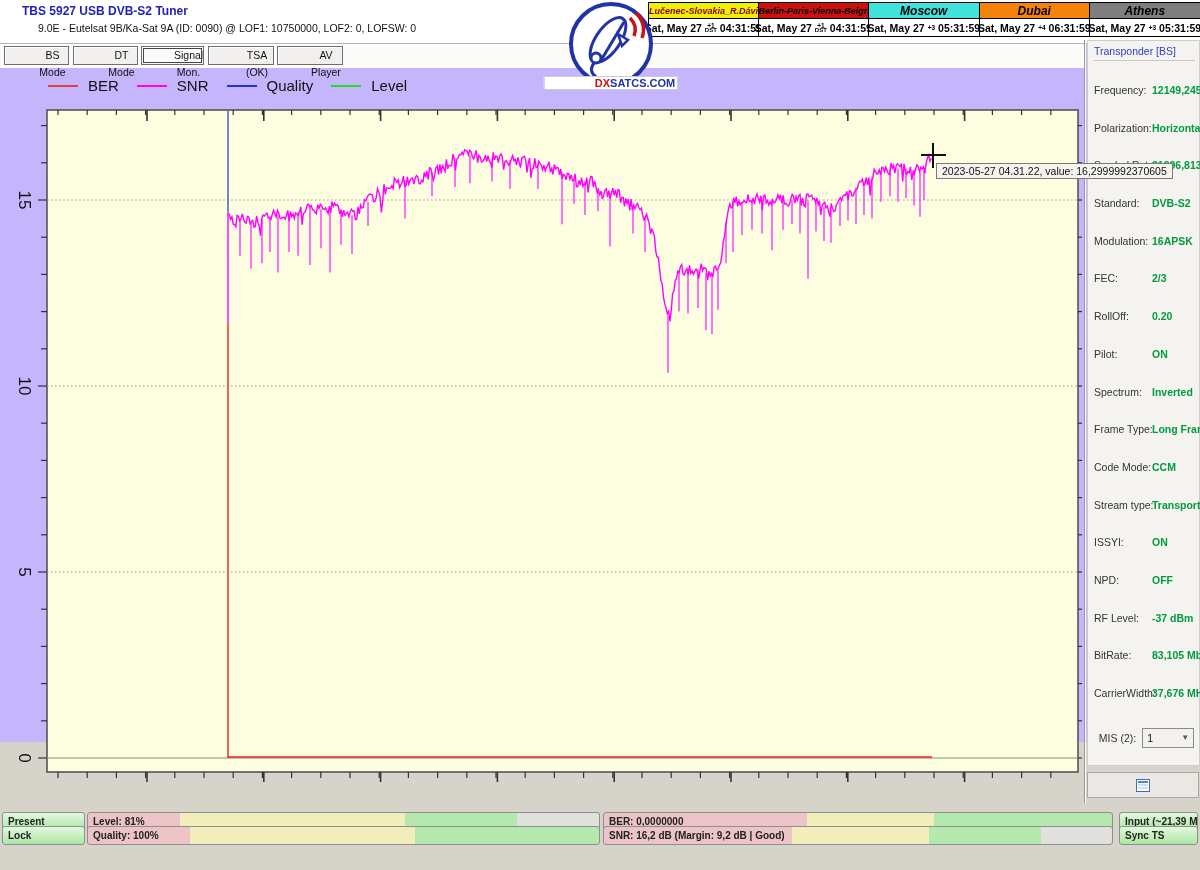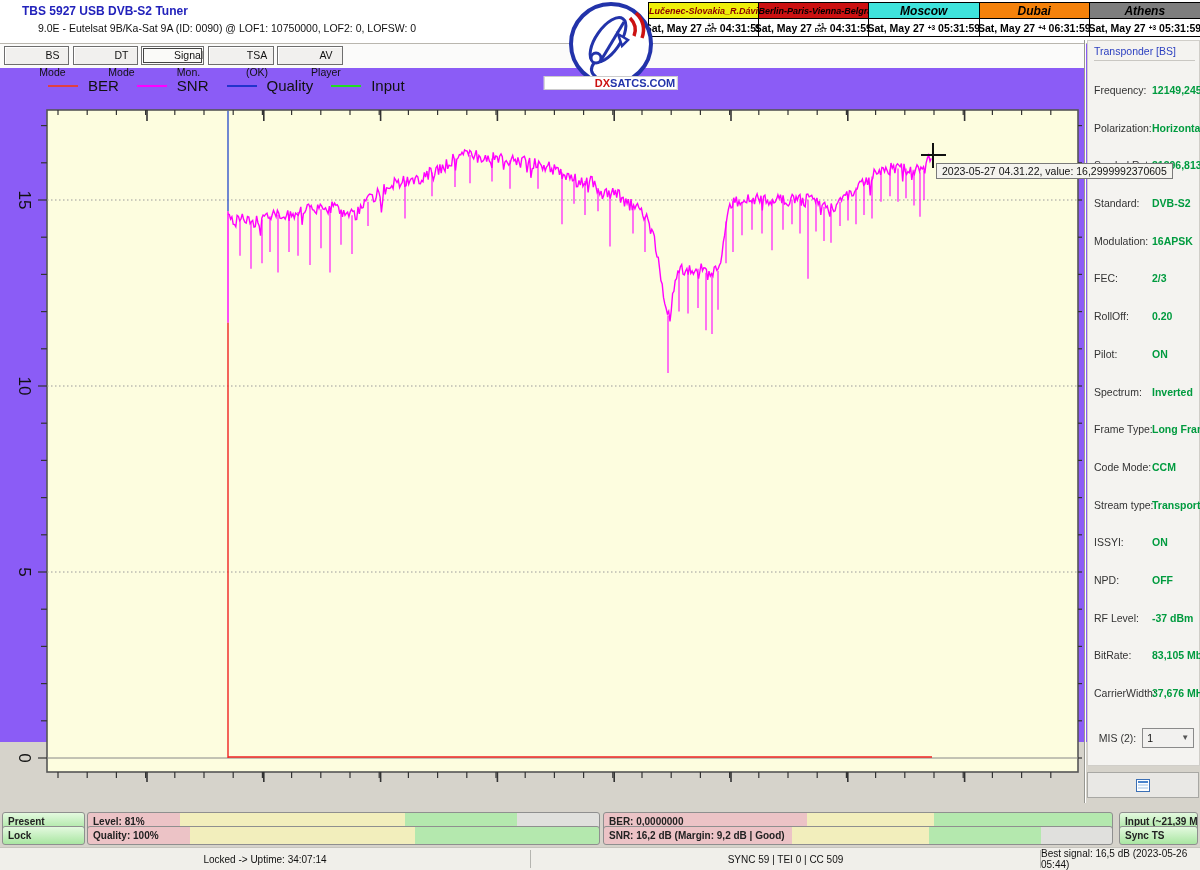--- a/index.html
+++ b/index.html
@@ -1,18 +1,18 @@
 <!DOCTYPE html>
 <html><head>
 <meta charset="utf-8">
 <style>
   * { margin:0; padding:0; box-sizing:border-box; }
   html,body { width:1200px; height:870px; overflow:hidden; }
   body { font-family:"Liberation Sans", sans-serif; background:#d6d3cb; position:relative; }
-  #app { position:absolute; inset:0; width:1200px; height:742px; background:#8b5cf6; }
+  #app { position:absolute; inset:0; width:1200px; height:742px; background:#c4b5fd; }
 
   
   #header { position:absolute; left:0; top:0; width:1200px; height:44px; background:#ffffff; border-bottom:1px solid #b9b6ae; }
   #title { position:absolute; left:22px; top:4px; font-size:12px; font-weight:bold; color:#2222bb; }
   #subtitle { position:absolute; left:38px; top:22px; font-size:10.5px; color:#111; }
 
   
   #tabbar { position:absolute; left:0; top:44px; width:1085px; height:24px; background:#fbfbfa; }
   .tab { position:absolute; top:2px; height:19px; background:#f1f0ee; border:1px solid #6e6e6e; box-shadow:inset 1px 1px 0 #ffffff; font-size:10.5px; color:#111; text-align:center; line-height:17px;padding-left:32px; }
   .tab.active { background:#fafaf8; outline:1px solid #444; outline-offset:-3px; }
@@ -168,21 +168,21 @@
       <span class="legend-item">
         <span class="legend-line" style="border-color:#ff00ff"></span>
         <span class="legend-label">SNR</span>
       </span>
       <span class="legend-item">
         <span class="legend-line" style="border-color:#2233cc"></span>
         <span class="legend-label">Quality</span>
       </span>
       <span class="legend-item">
         <span class="legend-line" style="border-color:#22dd22"></span>
-        <span class="legend-label">Input</span>
+        <span class="legend-label">Level</span>
       </span>
     </div>
 
   <svg id="chart-svg" width="1045" height="690">
       <rect x="10" y="3" width="1031" height="662" fill="#fdfddf" stroke="#555" stroke-width="1.6"></rect>
       <line x1="10" y1="651" x2="1041" y2="651" stroke="#888" stroke-width="1"></line>
       <line x1="10" y1="465" x2="1041" y2="465" stroke="#9a9a9a" stroke-width="1" stroke-dasharray="1.5,2.5"></line>
       <line x1="10" y1="279" x2="1041" y2="279" stroke="#9a9a9a" stroke-width="1" stroke-dasharray="1.5,2.5"></line>
       <line x1="10" y1="93" x2="1041" y2="93" stroke="#9a9a9a" stroke-width="1" stroke-dasharray="1.5,2.5"></line>
       <line x1="1" y1="651" x2="10" y2="651" stroke="#333" stroke-width="1.2"></line>
@@ -477,21 +477,14 @@
   <div class="pill bars-row1" style="left:2px;width:83px;">Present</div>
   <div class="pbar bars-row1" id="bar-level" style="left: 87px; width: 513px; background: linear-gradient(to right, rgb(236, 195, 198) 0px, rgb(236, 195, 198) 18%, rgb(242, 238, 188) 18%, rgb(242, 238, 188) 62%, rgb(180, 232, 174) 62%, rgb(180, 232, 174) 84%, rgb(224, 224, 221) 84%, rgb(224, 224, 221) 100%);">Level: 81%</div>
   <div class="pbar bars-row1" id="bar-ber" style="left: 603px; width: 510px; background: linear-gradient(to right, rgb(236, 195, 198) 0px, rgb(236, 195, 198) 40%, rgb(242, 238, 188) 40%, rgb(242, 238, 188) 65%, rgb(180, 232, 174) 65%, rgb(180, 232, 174) 100%, rgb(224, 224, 221) 100%, rgb(224, 224, 221) 100%);">BER: 0,0000000</div>
   <div class="pill bars-row1" style="left:1119px;width:79px;">Input (~21,39 Mbps)</div>
 
   <div class="pill bars-row2" style="left:2px;width:83px;">Lock</div>
   <div class="pbar bars-row2" id="bar-quality" style="left: 87px; width: 513px; background: linear-gradient(to right, rgb(236, 195, 198) 0px, rgb(236, 195, 198) 20%, rgb(242, 238, 188) 20%, rgb(242, 238, 188) 64%, rgb(180, 232, 174) 64%, rgb(180, 232, 174) 100%, rgb(224, 224, 221) 100%, rgb(224, 224, 221) 100%);">Quality: 100%</div>
   <div class="pbar bars-row2" id="bar-snr" style="left: 603px; width: 510px; background: linear-gradient(to right, rgb(236, 195, 198) 0px, rgb(236, 195, 198) 37%, rgb(242, 238, 188) 37%, rgb(242, 238, 188) 64%, rgb(180, 232, 174) 64%, rgb(180, 232, 174) 86%, rgb(224, 224, 221) 86%, rgb(224, 224, 221) 100%);">SNR: 16,2 dB (Margin: 9,2 dB | Good)</div>
   <div class="pill bars-row2" style="left:1119px;width:79px;">Sync TS</div>
 
-  <div id="statusbar">
-    <div class="status-cell" style="width:530px;">Locked -&gt; Uptime: 34:07:14</div>
-    <div class="status-sep"></div>
-    <div class="status-cell" style="width:509px;">SYNC 59 | TEI 0 | CC 509</div>
-    <div class="status-sep"></div>
-    <div class="status-cell" style="flex:1;">Best signal: 16,5 dB (2023-05-26 05:44)</div>
-  </div>
 
 </div>
 
 </body></html>

